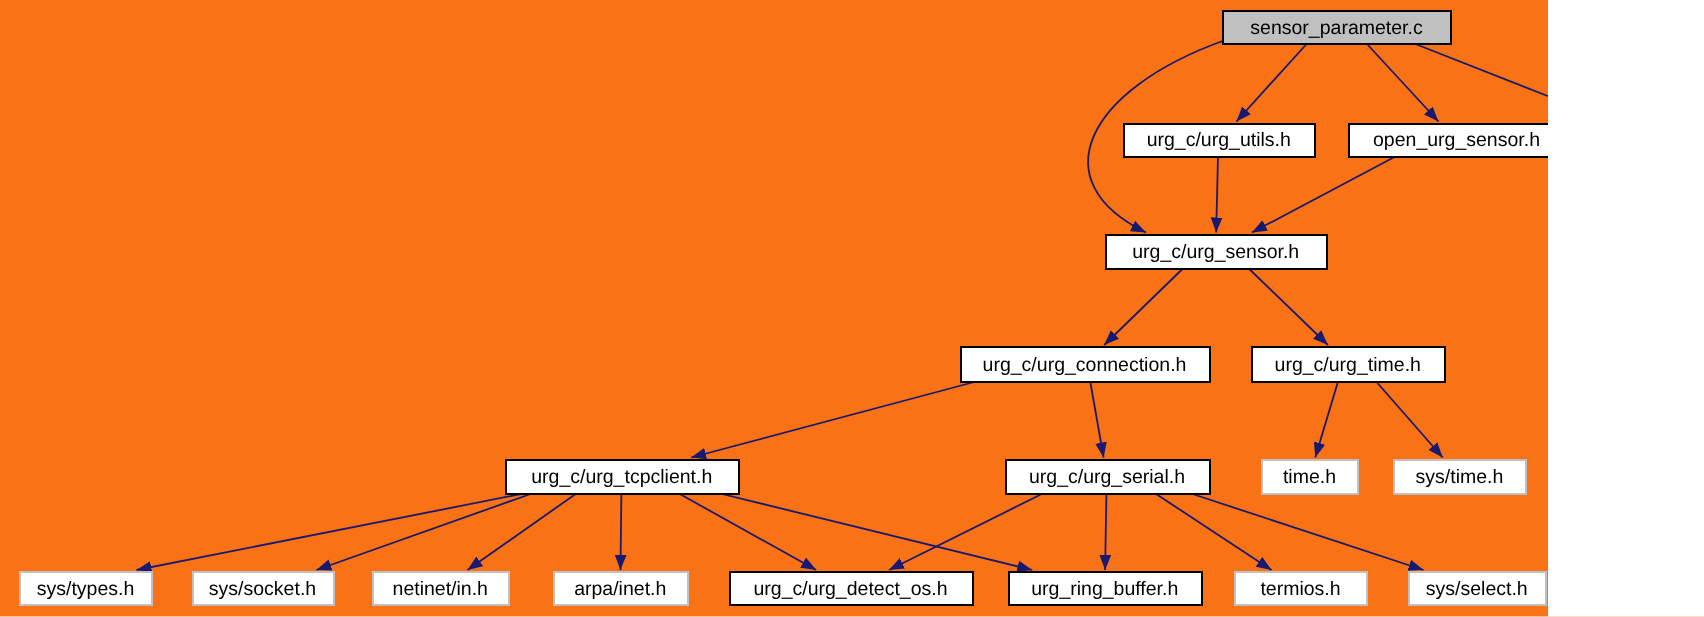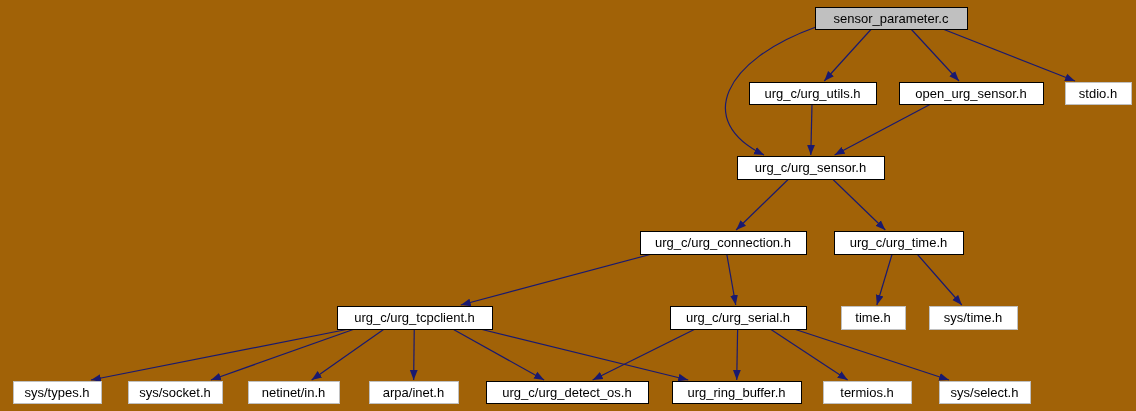--- a/index.html
+++ b/index.html
@@ -2,23 +2,23 @@
 <html><head>
 <meta charset="utf-8">
 <style>
   html, body {
     margin: 0;
     padding: 0;
     background: #ffffff;
   }
   .graph-wrap {
     position: relative;
-    width: 1136px;
+    width: 1032px;
     height: 411px;
-    background: #a16207;
+    background: #f97316;
     overflow: hidden;
     font-family: "Liberation Sans", "DejaVu Sans", sans-serif;
   }
   svg text {
     font-family: "Liberation Sans", "DejaVu Sans", sans-serif;
     font-size: 13px;
     fill: #000000;
   }
   svg .node-rect { shape-rendering: crispEdges; }
 </style>

